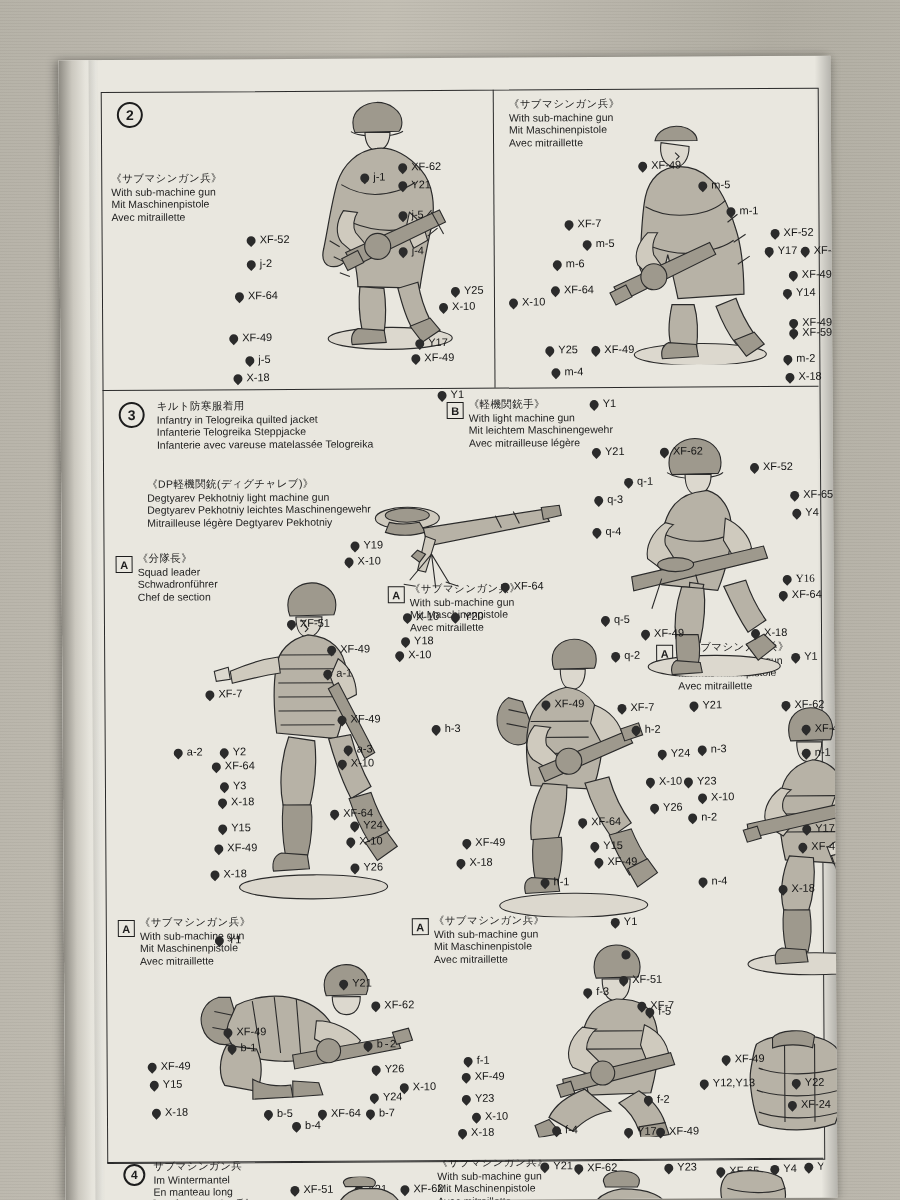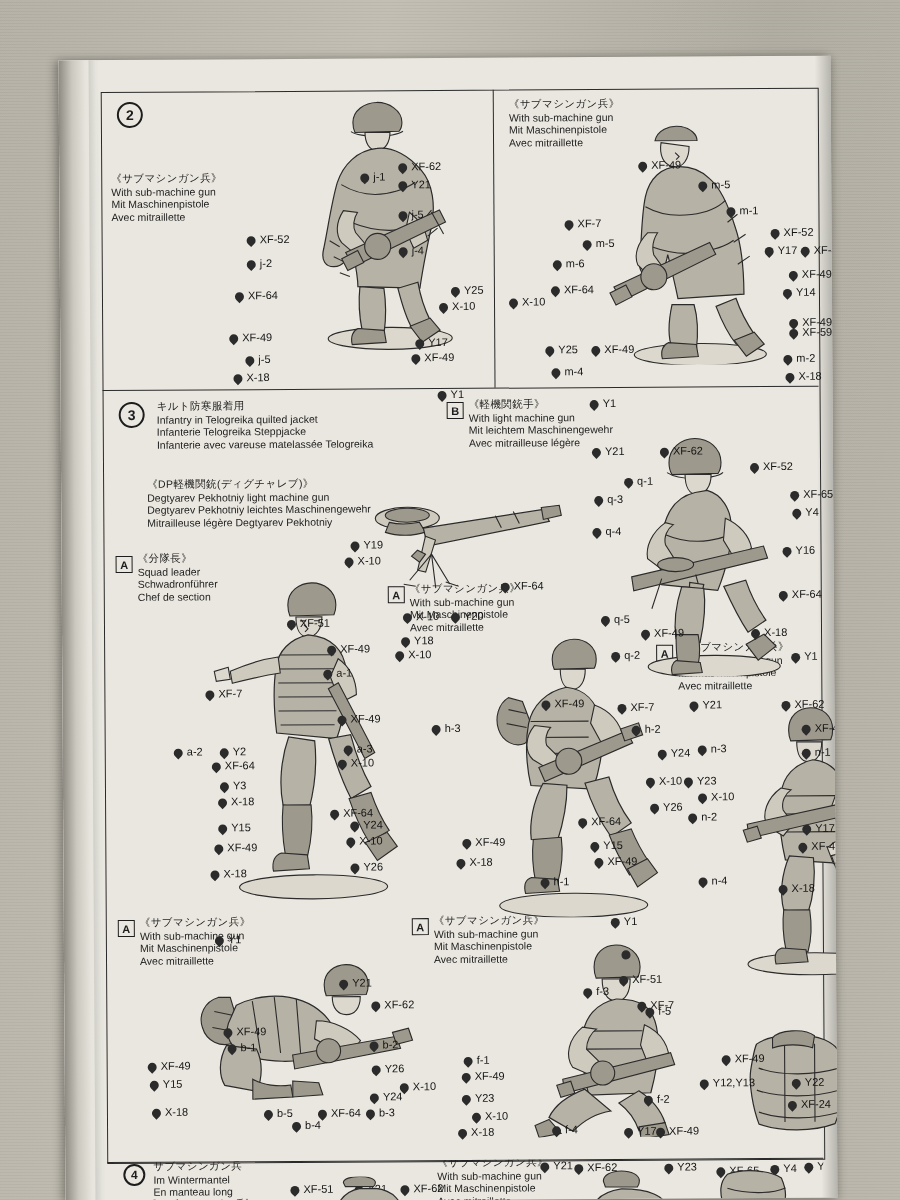--- a/index.html
+++ b/index.html
@@ -452,21 +452,21 @@
       </div>
     <div id="step3-b-callouts">
         <div class="paint" style="left: 510px; top: 388px;"><span class="dot" style="left: -13px; top: 3px;"></span><span>Y21</span></div>
         <div class="paint" style="left: 578px; top: 388px;"><span class="dot" style="left: -13px; top: 3px;"></span><span>XF-62</span></div>
         <div class="paint" style="left: 668px; top: 404px;"><span class="dot" style="left: -13px; top: 3px;"></span><span>XF-52</span></div>
         <div class="paint" style="left: 542px; top: 418px;"><span class="dot" style="left: -13px; top: 3px;"></span><span>q-1</span></div>
         <div class="paint" style="left: 708px; top: 432px;"><span class="dot" style="left: -13px; top: 3px;"></span><span>XF-65</span></div>
         <div class="paint" style="left: 512px; top: 436px;"><span class="dot" style="left: -13px; top: 3px;"></span><span>q-3</span></div>
         <div class="paint" style="left: 710px; top: 450px;"><span class="dot" style="left: -13px; top: 3px;"></span><span>Y4</span></div>
         <div class="paint" style="left: 510px; top: 468px;"><span class="dot" style="left: -13px; top: 3px;"></span><span>q-4</span></div>
-        <div class="paint" style="left: 700px; top: 488px;"><span class="dot" style="left: -13px; top: 3px;"></span><span>Y16</span></div>
+        <div class="paint" style="left: 700px; top: 516px; font-family: Liberation Serif, serif;"><span class="dot" style="left: -13px; top: 3px;"></span><span>Y16</span></div>
         <div class="paint" style="left: 696px; top: 532px;"><span class="dot" style="left: -13px; top: 3px;"></span><span>XF-64</span></div>
         <div class="paint" style="left: 518px; top: 556px;"><span class="dot" style="left: -13px; top: 3px;"></span><span>q-5</span></div>
         <div class="paint" style="left: 558px; top: 570px;"><span class="dot" style="left: -13px; top: 3px;"></span><span>XF-49</span></div>
         <div class="paint" style="left: 668px; top: 570px;"><span class="dot" style="left: -13px; top: 3px;"></span><span>X-18</span></div>
         <div class="paint" style="left: 528px; top: 592px;"><span class="dot" style="left: -13px; top: 3px;"></span><span>q-2</span></div>
         <div class="paint" style="left: 708px; top: 594px;"><span class="dot" style="left: -13px; top: 3px;"></span><span>Y1</span></div>
       </div>
     <div id="step3-a-callouts">
         <div class="paint" style="left: 204px; top: 558px;"><span class="dot" style="left: -13px; top: 3px;"></span><span>XF-51</span></div>
         <div class="paint" style="left: 244px; top: 584px;"><span class="dot" style="left: -13px; top: 3px;"></span><span>XF-49</span></div>
@@ -517,30 +517,30 @@
         <div class="paint" style="left: 718px; top: 766px;"><span class="dot" style="left: -13px; top: 3px;"></span><span>Y17</span></div>
         <div class="paint" style="left: 714px; top: 784px;"><span class="dot" style="left: -13px; top: 3px;"></span><span>XF-49</span></div>
         <div class="paint" style="left: 614px; top: 818px;"><span class="dot" style="left: -13px; top: 3px;"></span><span>n-4</span></div>
         <div class="paint" style="left: 694px; top: 826px;"><span class="dot" style="left: -13px; top: 3px;"></span><span>X-18</span></div>
       </div>
     <div id="step3-b2-callouts">
         <div class="paint" style="left: 254px; top: 918px;"><span class="dot" style="left: -13px; top: 3px;"></span><span>Y21</span></div>
         <div class="paint" style="left: 286px; top: 940px;"><span class="dot" style="left: -13px; top: 3px;"></span><span>XF-62</span></div>
         <div class="paint" style="left: 138px; top: 966px;"><span class="dot" style="left: -13px; top: 3px;"></span><span>XF-49</span></div>
         <div class="paint" style="left: 142px; top: 982px;"><span class="dot" style="left: -13px; top: 3px;"></span><span>b-1</span></div>
-        <div class="paint" style="left: 284px; top: 980px;"><span class="dot" style="left: -13px; top: 3px;"></span><span>b-2</span></div>
+        <div class="paint" style="left: 278px; top: 980px; font-family: Liberation Mono, monospace;"><span class="dot" style="left: -13px; top: 3px;"></span><span>b-2</span></div>
         <div class="paint" style="left: 62px; top: 1000px;"><span class="dot" style="left: -13px; top: 3px;"></span><span>XF-49</span></div>
         <div class="paint" style="left: 286px; top: 1004px;"><span class="dot" style="left: -13px; top: 3px;"></span><span>Y26</span></div>
         <div class="paint" style="left: 64px; top: 1018px;"><span class="dot" style="left: -13px; top: 3px;"></span><span>Y15</span></div>
         <div class="paint" style="left: 314px; top: 1022px;"><span class="dot" style="left: -13px; top: 3px;"></span><span>X-10</span></div>
         <div class="paint" style="left: 284px; top: 1032px;"><span class="dot" style="left: -13px; top: 3px;"></span><span>Y24</span></div>
         <div class="paint" style="left: 66px; top: 1046px;"><span class="dot" style="left: -13px; top: 3px;"></span><span>X-18</span></div>
         <div class="paint" style="left: 178px; top: 1048px;"><span class="dot" style="left: -13px; top: 3px;"></span><span>b-5</span></div>
         <div class="paint" style="left: 232px; top: 1048px;"><span class="dot" style="left: -13px; top: 3px;"></span><span>XF-64</span></div>
-        <div class="paint" style="left: 280px; top: 1048px;"><span class="dot" style="left: -13px; top: 3px;"></span><span>b-3</span></div>
+        <div class="paint" style="left: 280px; top: 1048px;"><span class="dot" style="left: -13px; top: 3px;"></span><span>b-7</span></div>
         <div class="paint" style="left: 206px; top: 1060px;"><span class="dot" style="left: -13px; top: 3px;"></span><span>b-4</span></div>
       </div>
     <div id="step3-f-callouts">
         <div class="paint" style="left: 534px; top: 916px;"><span class="dot" style="left: -13px; top: 3px;"></span><span>XF-51</span></div>
         <div class="paint" style="left: 498px; top: 928px;"><span class="dot" style="left: -13px; top: 3px;"></span><span>f-3</span></div>
         <div class="paint" style="left: 552px; top: 942px;"><span class="dot" style="left: -13px; top: 3px;"></span><span>XF-7</span></div>
         <div class="paint" style="left: 560px; top: 948px;"><span class="dot" style="left: -13px; top: 3px;"></span><span>f-5</span></div>
         <div class="paint" style="left: 378px; top: 996px;"><span class="dot" style="left: -13px; top: 3px;"></span><span>f-1</span></div>
         <div class="paint" style="left: 376px; top: 1012px;"><span class="dot" style="left: -13px; top: 3px;"></span><span>XF-49</span></div>
         <div class="paint" style="left: 376px; top: 1034px;"><span class="dot" style="left: -13px; top: 3px;"></span><span>Y23</span></div>

